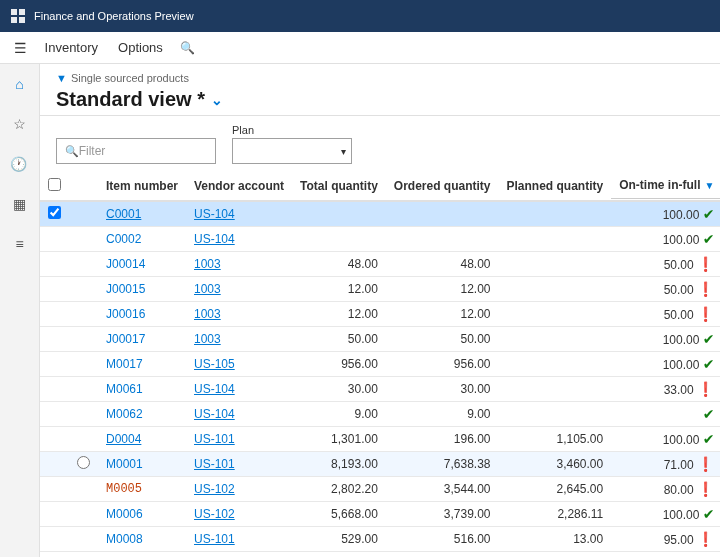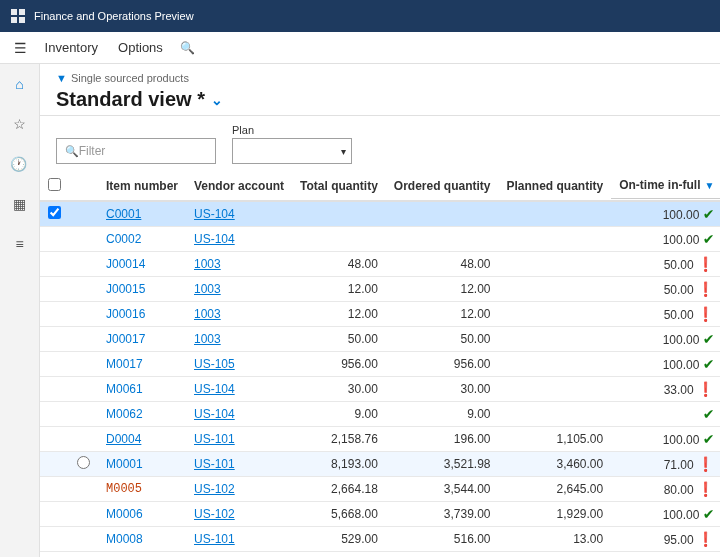--- a/index.html
+++ b/index.html
@@ -335,53 +335,53 @@
               <td class="num">9.00</td>
               <td class="num">9.00</td>
               <td class="num"></td>
               <td style="text-align: right;"><span class="icon-check">✔</span></td>
             </tr>
             <tr>
               <td class="check-col"></td>
               <td></td>
               <td style="color: rgb(0, 120, 212); text-decoration: underline;">D0004</td>
               <td class="link">US-101</td>
-              <td class="num">2,158.76</td>
+              <td class="num">1,301.00</td>
               <td class="num">196.00</td>
               <td class="num">1,105.00</td>
               <td style="text-align: right;">100.00 <span class="icon-check">✔</span></td>
             </tr>
             <tr class="selected-radio">
               <td class="check-col"></td>
               <td><input type="radio" style=""></td>
               <td style="color: rgb(0, 120, 212);">M0001</td>
               <td class="link">US-101</td>
               <td class="num">8,193.00</td>
-              <td class="num">3,521.98</td>
+              <td class="num">7,638.38</td>
               <td class="num">3,460.00</td>
               <td style="text-align: right;">71.00 <span class="icon-warning">❗</span></td>
             </tr>
             <tr>
               <td class="check-col"></td>
               <td></td>
               <td style="color: #c2410c; font-family: Liberation Mono, monospace;">M0005</td>
               <td class="link">US-102</td>
-              <td class="num">2,664.18</td>
+              <td class="num">2,802.20</td>
               <td class="num">3,544.00</td>
               <td class="num">2,645.00</td>
               <td style="text-align: right;">80.00 <span class="icon-warning">❗</span></td>
             </tr>
             <tr>
               <td class="check-col"></td>
               <td></td>
               <td style="color: rgb(0, 120, 212); margin-left: 12px;">M0006</td>
               <td class="link">US-102</td>
               <td class="num">5,668.00</td>
               <td class="num">3,739.00</td>
-              <td class="num">1,929.00</td>
+              <td class="num">2,286.11</td>
               <td style="text-align: right;">100.00 <span class="icon-check">✔</span></td>
             </tr>
             <tr>
               <td class="check-col"></td>
               <td></td>
               <td style="color: rgb(0, 120, 212);">M0008</td>
               <td class="link">US-101</td>
               <td class="num">529.00</td>
               <td class="num">516.00</td>
               <td class="num">13.00</td>

